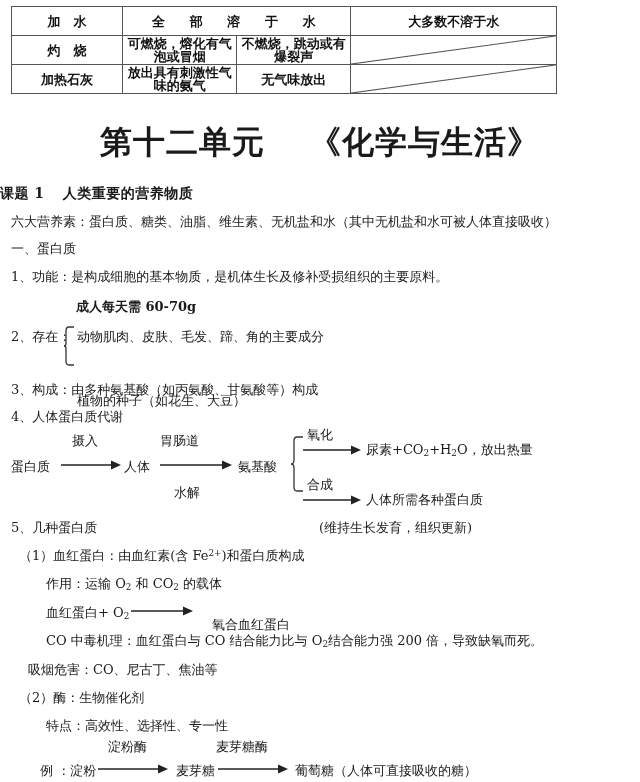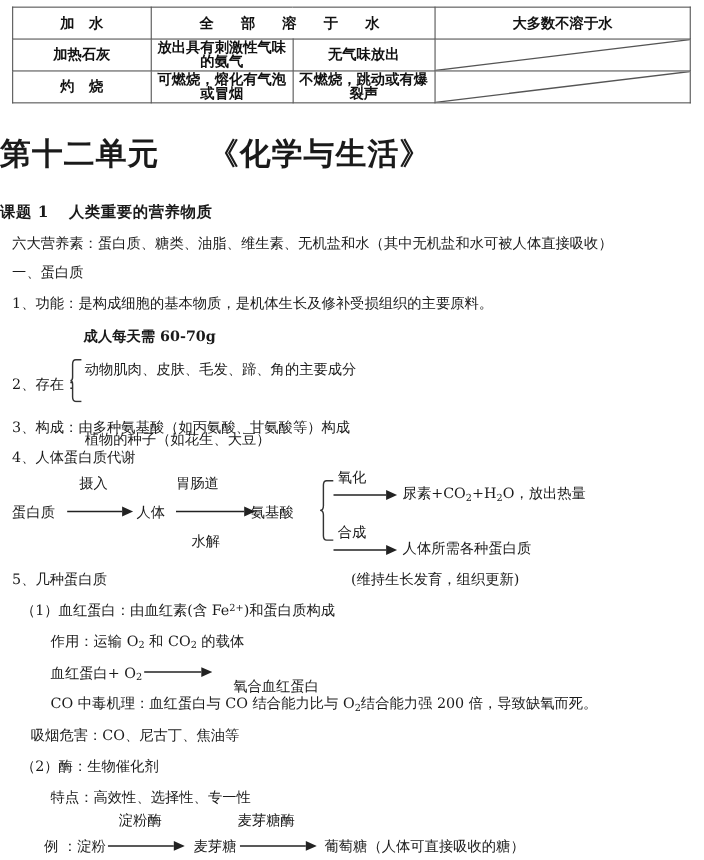--- a/index.html
+++ b/index.html
@@ -3,37 +3,37 @@
 <meta charset="utf-8">
 <style>
   html,body{margin:0;padding:0;}
   body{
     width:640px;height:782px;background:#ffffff;color:#1a1a1a;
     font-family:"DejaVu Serif","Liberation Serif",serif;
     font-size:12.5px;line-height:1;overflow:hidden;position:relative;
   }
   
   .tbl-wrap{position:absolute;left:11px;top:6px;width:617px;}
-  table.prop{border-collapse:collapse;width:617px;table-layout:fixed;}
+  table.prop{border-collapse:collapse;width:546px;table-layout:fixed;}
   table.prop td{
     border:1px solid #555;height:28px;text-align:center;vertical-align:middle;
     font-size:13px;font-weight:600;padding:0 2px;color:#111;
   }
   td.c1{width:88px;}
   td.c2{width:186px;}
   td.c3{width:176px;}
   td.c4{width:167px;}
   .sp{letter-spacing:.45em;padding-left:.45em;}
   .slashcell{position:relative;padding:0;}
   .slashcell svg{position:absolute;left:0;top:0;width:100%;height:100%;display:block;}
   
   .unit-title{
-    position:absolute;left:0;right:0;top:126px;
-    font-size:28px;font-weight:bold;letter-spacing:1px;
-    font-family:Liberation Sans, sans-serif;
+    position:absolute;left:0;right:0;top:126px;text-align:center;
+    font-size:32px;font-weight:bold;letter-spacing:1px;
+    font-family:Liberation Serif, serif;
   }
   .unit-title .gap{display:inline-block;width:44px;}
   .lesson-title{
     position:absolute;left:0;right:0;top:186px;text-align:left;
     font-size:14px;font-weight:bold;letter-spacing:.5px;
   }
   .lesson-title .gap{display:inline-block;width:18px;}
   
   .ln{position:absolute;white-space:nowrap;font-size:13px;}
   sub{font-size:.68em;vertical-align:-.25em;}
@@ -49,33 +49,33 @@
 
 <div class="tbl-wrap">
   <table class="prop">
     <tbody>
         <tr>
       <td class="c1">加　水</td>
       <td class="c2 sp" colspan="2">全　部　溶　于　水</td>
       <td class="c4">大多数不溶于水</td>
     </tr>
     <tr>
-      <td class="c1">加热石灰</td>
-      <td class="c2">放出具有刺激性气味的氨气</td>
-      <td class="c3">无气味放出</td>
+      <td class="c1">灼　烧</td>
+      <td class="c2">可燃烧，熔化有气泡或冒烟</td>
+      <td class="c3">不燃烧，跳动或有爆裂声</td>
       <td class="c4 slashcell">
         <svg viewBox="0 0 167 28" preserveAspectRatio="none">
           <line x1="0" y1="28" x2="167" y2="0" stroke="#555" stroke-width="1.2"></line>
         </svg>
       </td>
     </tr>
     <tr>
-      <td class="c1">灼　烧</td>
-      <td class="c2">可燃烧，熔化有气泡或冒烟</td>
-      <td class="c3">不燃烧，跳动或有爆裂声</td>
+      <td class="c1">加热石灰</td>
+      <td class="c2">放出具有刺激性气味的氨气</td>
+      <td class="c3">无气味放出</td>
       <td class="c4 slashcell">
         <svg viewBox="0 0 167 28" preserveAspectRatio="none">
           <line x1="0" y1="28" x2="167" y2="0" stroke="#555" stroke-width="1.2"></line>
         </svg>
       </td>
     </tr>
   </tbody>
     </table>
 </div>
 
@@ -85,21 +85,21 @@
 
 <div class="lesson-title">
   <span>课题 1</span><span class="gap"></span><span>人类重要的营养物质</span>
 </div>
 
 <div class="ln" style="left:11px;top:215px;">六大营养素：蛋白质、糖类、油脂、维生素、无机盐和水（其中无机盐和水可被人体直接吸收）</div>
 <div class="ln" style="left:11px;top:242px;">一、蛋白质</div>
 <div class="ln" style="left:11px;top:270px;">1、功能：是构成细胞的基本物质，是机体生长及修补受损组织的主要原料。</div>
 <div class="ln" style="left:76px;top:300px;font-weight:600;">成人每天需 60-70g</div>
 
-<div class="ln" style="left:11px;top:344px;">2、存在：</div>
+<div class="ln" style="left:11px;top:330px;">2、存在：</div>
 <div class="brace" style="position:absolute;left:63px;top:326px;">
   <svg width="12" height="40" viewBox="0 0 12 40">
     <path d="M11 1 H6 Q3 1 3 5 V17 Q3 20 1 20 Q3 20 3 23 V35 Q3 39 6 39 H11" fill="none" stroke="#333" stroke-width="1.3"></path>
   </svg>
 </div>
 <div class="ln" style="left:77px;top:330px;text-align:center;">动物肌肉、皮肤、毛发、蹄、角的主要成分</div>
 <div class="ln" style="left:77px;top:355px;margin-top:39px;">植物的种子（如花生、大豆）</div>
 
 <div class="ln" style="left:11px;top:383px;">3、构成：由多种氨基酸（如丙氨酸、甘氨酸等）构成</div>
 <div class="ln" style="left:11px;top:410px;">4、人体蛋白质代谢</div>
@@ -115,21 +115,21 @@
     <polygon points="50,2.5 60,7 50,11.5" fill="#222"></polygon>
   </svg>
 </div>
 <div class="ln" style="left:124px;top:460px;">人体</div>
 <div class="arrow" style="left:160px;top:458px;">
   <svg width="72" height="14" viewBox="0 0 72 14">
     <line x1="0" y1="7" x2="62" y2="7" stroke="#222" stroke-width="1.4"></line>
     <polygon points="62,2.5 72,7 62,11.5" fill="#222"></polygon>
   </svg>
 </div>
-<div class="ln" style="left:228px;top:460px;">氨基酸</div>
+<div class="ln" style="left:238px;top:460px;">氨基酸</div>
 
 <div class="brace" style="position:absolute;left:290px;top:436px;">
   <svg width="14" height="58" viewBox="0 0 14 58">
     <path d="M13 1 H7 Q4 1 4 5 V24 Q4 28 1 28 Q4 28 4 32 V51 Q4 55 7 55 H13" fill="none" stroke="#333" stroke-width="1.3"></path>
   </svg>
 </div>
 
 <div class="lbl" style="left:307px;top:428px;">氧化</div>
 <div class="arrow" style="left:303px;top:443px;">
   <svg width="58" height="14" viewBox="0 0 58 14">

